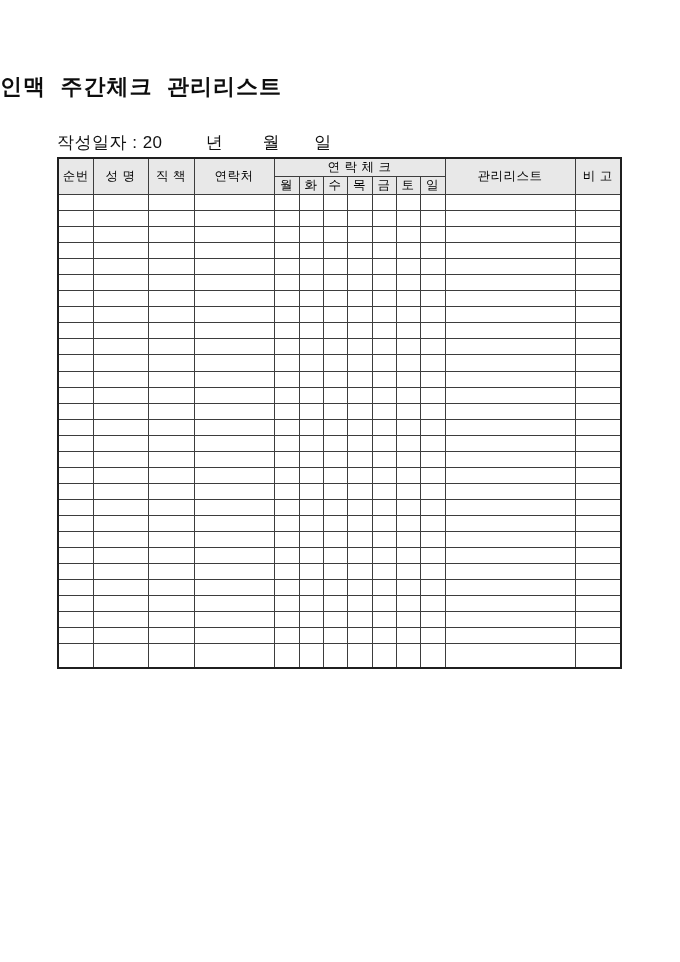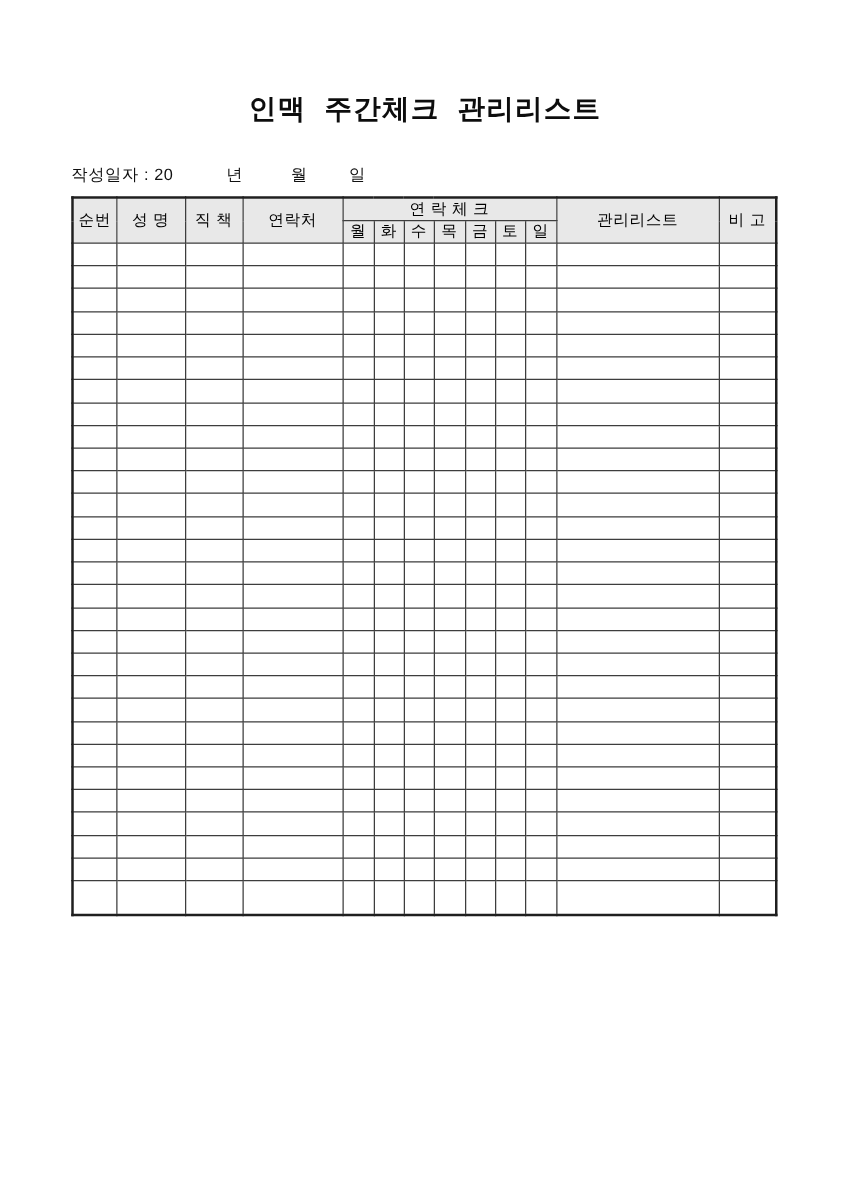--- a/index.html
+++ b/index.html
@@ -15,42 +15,42 @@
     width:680px;height:962px;
     background:var(--page-bg);
     color:var(--text);
     font-family:"Liberation Sans","DejaVu Sans",sans-serif;
     overflow:hidden;
   }
   .doc-title{
     position:absolute;
     top:72px;left:0;width:680px;
     margin:0;
-    text-align:center;
+    text-align:left;
     font-family:"Liberation Serif","DejaVu Serif",serif;
     font-size:22px;
     font-weight:bold;
     letter-spacing:1px;
     word-spacing:8px;
     color:#0d0d0d;
   }
   .date-line{
     position:absolute;
     top:131px;left:57px;
-    font-size:13px;
+    font-size:17px;
     letter-spacing:0.5px;
     white-space:nowrap;
   }
   .date-line .suffix-year{margin-left:38px;}
   .date-line .suffix-month{margin-left:34px;}
   .date-line .suffix-day{margin-left:29px;}
   table.check-table{
     position:absolute;
     top:157px;left:57px;
-    width:563px;height:576px;
+    width:563px;height:512px;
     border-collapse:collapse;
     table-layout:fixed;
     border:2px solid var(--outer);
   }
   .check-table th,.check-table td{
     border:1px solid var(--border);
     padding:0;
     overflow:hidden;
   }
   .check-table thead th{

